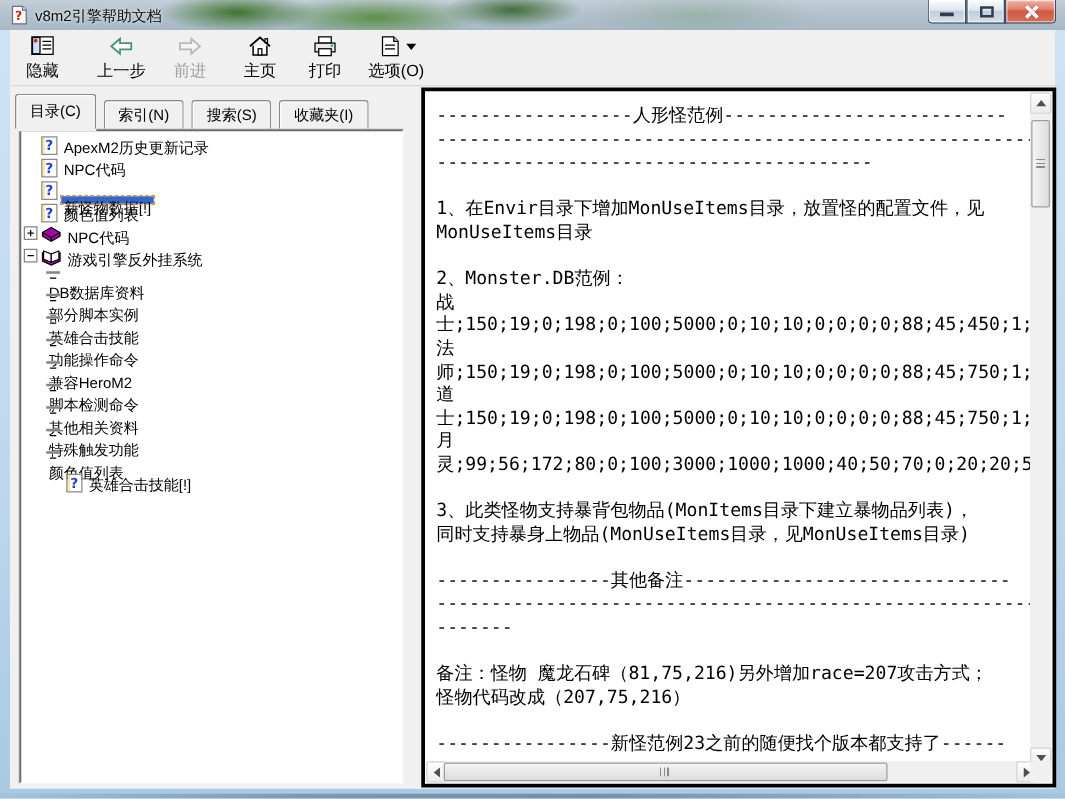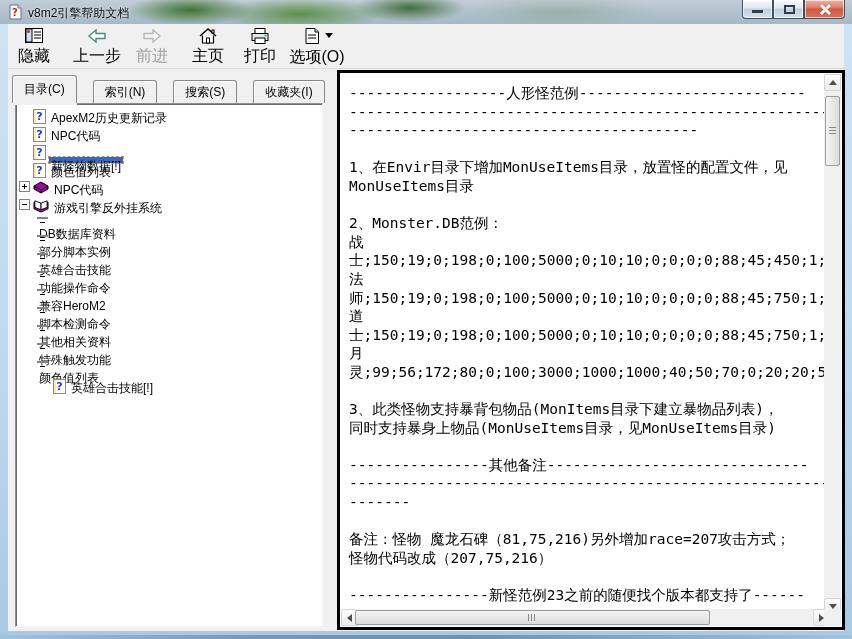--- a/index.html
+++ b/index.html
@@ -41,30 +41,30 @@
   .glyph-close::after { transform:rotate(-45deg); }
 
   
   .client { position:absolute; left:8px; top:24px; width:836px; height:607px; background:#f0f0f0; }
 
   
   .toolbar { position:absolute; left:0; top:0; width:836px; height:45px;
     border-bottom:1px solid #dadada; }
   .tbtn { position:absolute; top:2px; height:41px; display:flex; flex-direction:column;
     align-items:center; justify-content:center; gap:1px; cursor:default; }
-  .tbtn .lbl { font-size:16px; color:#000; white-space:nowrap; }
+  .tbtn .lbl { font-size:13px; color:#000; white-space:nowrap; }
   .tbtn.disabled .lbl { color:#a0a0a0; }
   .ticon { width:22px; height:20px; display:flex; align-items:center; justify-content:center; }
   .opt-wrap { display:flex; align-items:center; gap:2px; }
   .caret { width:0; height:0; border-left:4px solid transparent; border-right:4px solid transparent;
     border-top:5px solid #000; }
 
   
   .tabstrip { position:absolute; left:4px; top:51px; height:28px; display:flex; align-items:flex-end; }
-  .tab { height:23px; padding:0 11px; margin-right:16px; background:#f0f0f0;
+  .tab { height:23px; padding:0 11px; margin-right:6px; background:#f0f0f0;
     border:1px solid #8a8a8a; border-bottom:none; border-radius:3px 3px 0 0;
     box-shadow:inset 1px 1px 0 #fff; font-size:12px; color:#000;
     display:flex; align-items:center; }
   .tab.active { height:28px; position:relative; z-index:3; background:#f0f0f0;
     box-shadow:inset 1px 1px 0 #fff, 0 2px 0 #f0f0f0; }
 
   
   .treebox { position:absolute; left:7px; top:79px; width:308px; height:524px; background:#fff;
     border-top:1px solid #8f8f8f; border-left:1px solid #8f8f8f;
     border-right:1px solid #f5f5f5; border-bottom:1px solid #f5f5f5;

